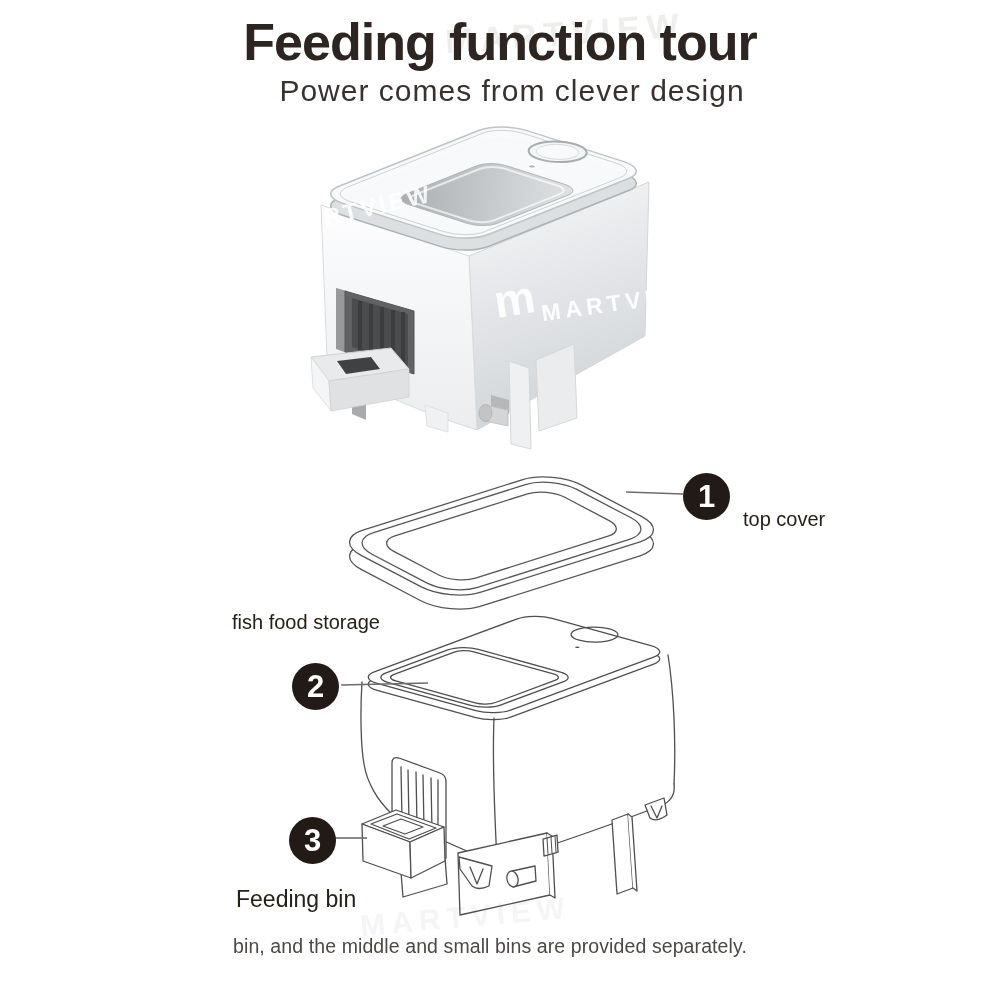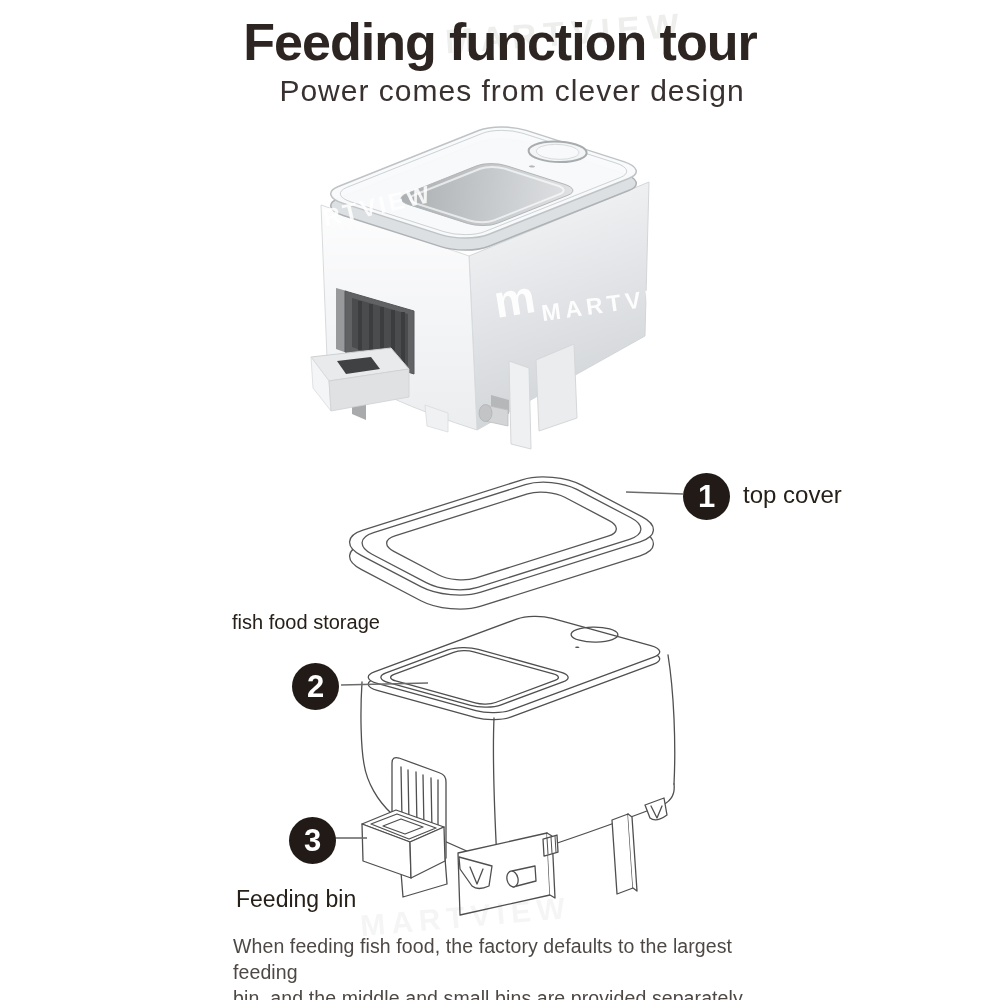--- a/index.html
+++ b/index.html
@@ -23,21 +23,21 @@
     color:var(--ink-soft,#383130);
     padding-left:24px;
   }
   .badge {
     width:47px; height:47px; border-radius:50%; z-index:3;
     background:var(--callout-bg,#221a16); color:#ffffff;
     display:flex; align-items:center; justify-content:center;
     font-size:31px; font-weight:700;
   }
   .lbl { z-index:3; color:var(--label-ink,#262019); white-space:nowrap; }
-  .lbl-top-cover    { left:743px; top:481px; font-size:24px; }
+  .lbl-top-cover    { left:743px; top:508px; font-size:20px; }
   .lbl-food-storage { left:232px; top:611px; font-size:20px; }
   .lbl-feeding-bin  { left:236px; top:886px; font-size:23px; }
   .footer-note {
     left:233px; top:933px; z-index:3; width:560px;
     font-size:19.5px; line-height:26px; letter-spacing:0.1px;
     color:var(--muted-ink,#4e4845);
   }
   .wm { font-weight:700; white-space:nowrap; pointer-events:none; z-index:2; }
   .wm-title  { left:445px; top:14px;  font-size:34px; letter-spacing:7px;   color:rgba(90,85,80,0.10);  transform:rotate(-4deg); }
   .wm-cover  { left:322px; top:192px; font-size:24px; letter-spacing:3px;   color:rgba(255,255,255,0.85); transform:rotate(-13deg); }
@@ -188,15 +188,14 @@
 <div class="abs badge" style="left:292px; top:663px;">
   <span>2</span>
 </div>
 
 <div class="abs badge" style="left:289px; top:817px;">
   <span>3</span>
 </div>
 <div class="abs lbl lbl-feeding-bin">Feeding bin</div>
 
 <div class="abs footer-note">
-  <div>When feeding fish food, the factory defaults to the largest feeding</div>
   <div>bin, and the middle and small bins are provided separately.</div>
 </div>
 
 </body></html>

